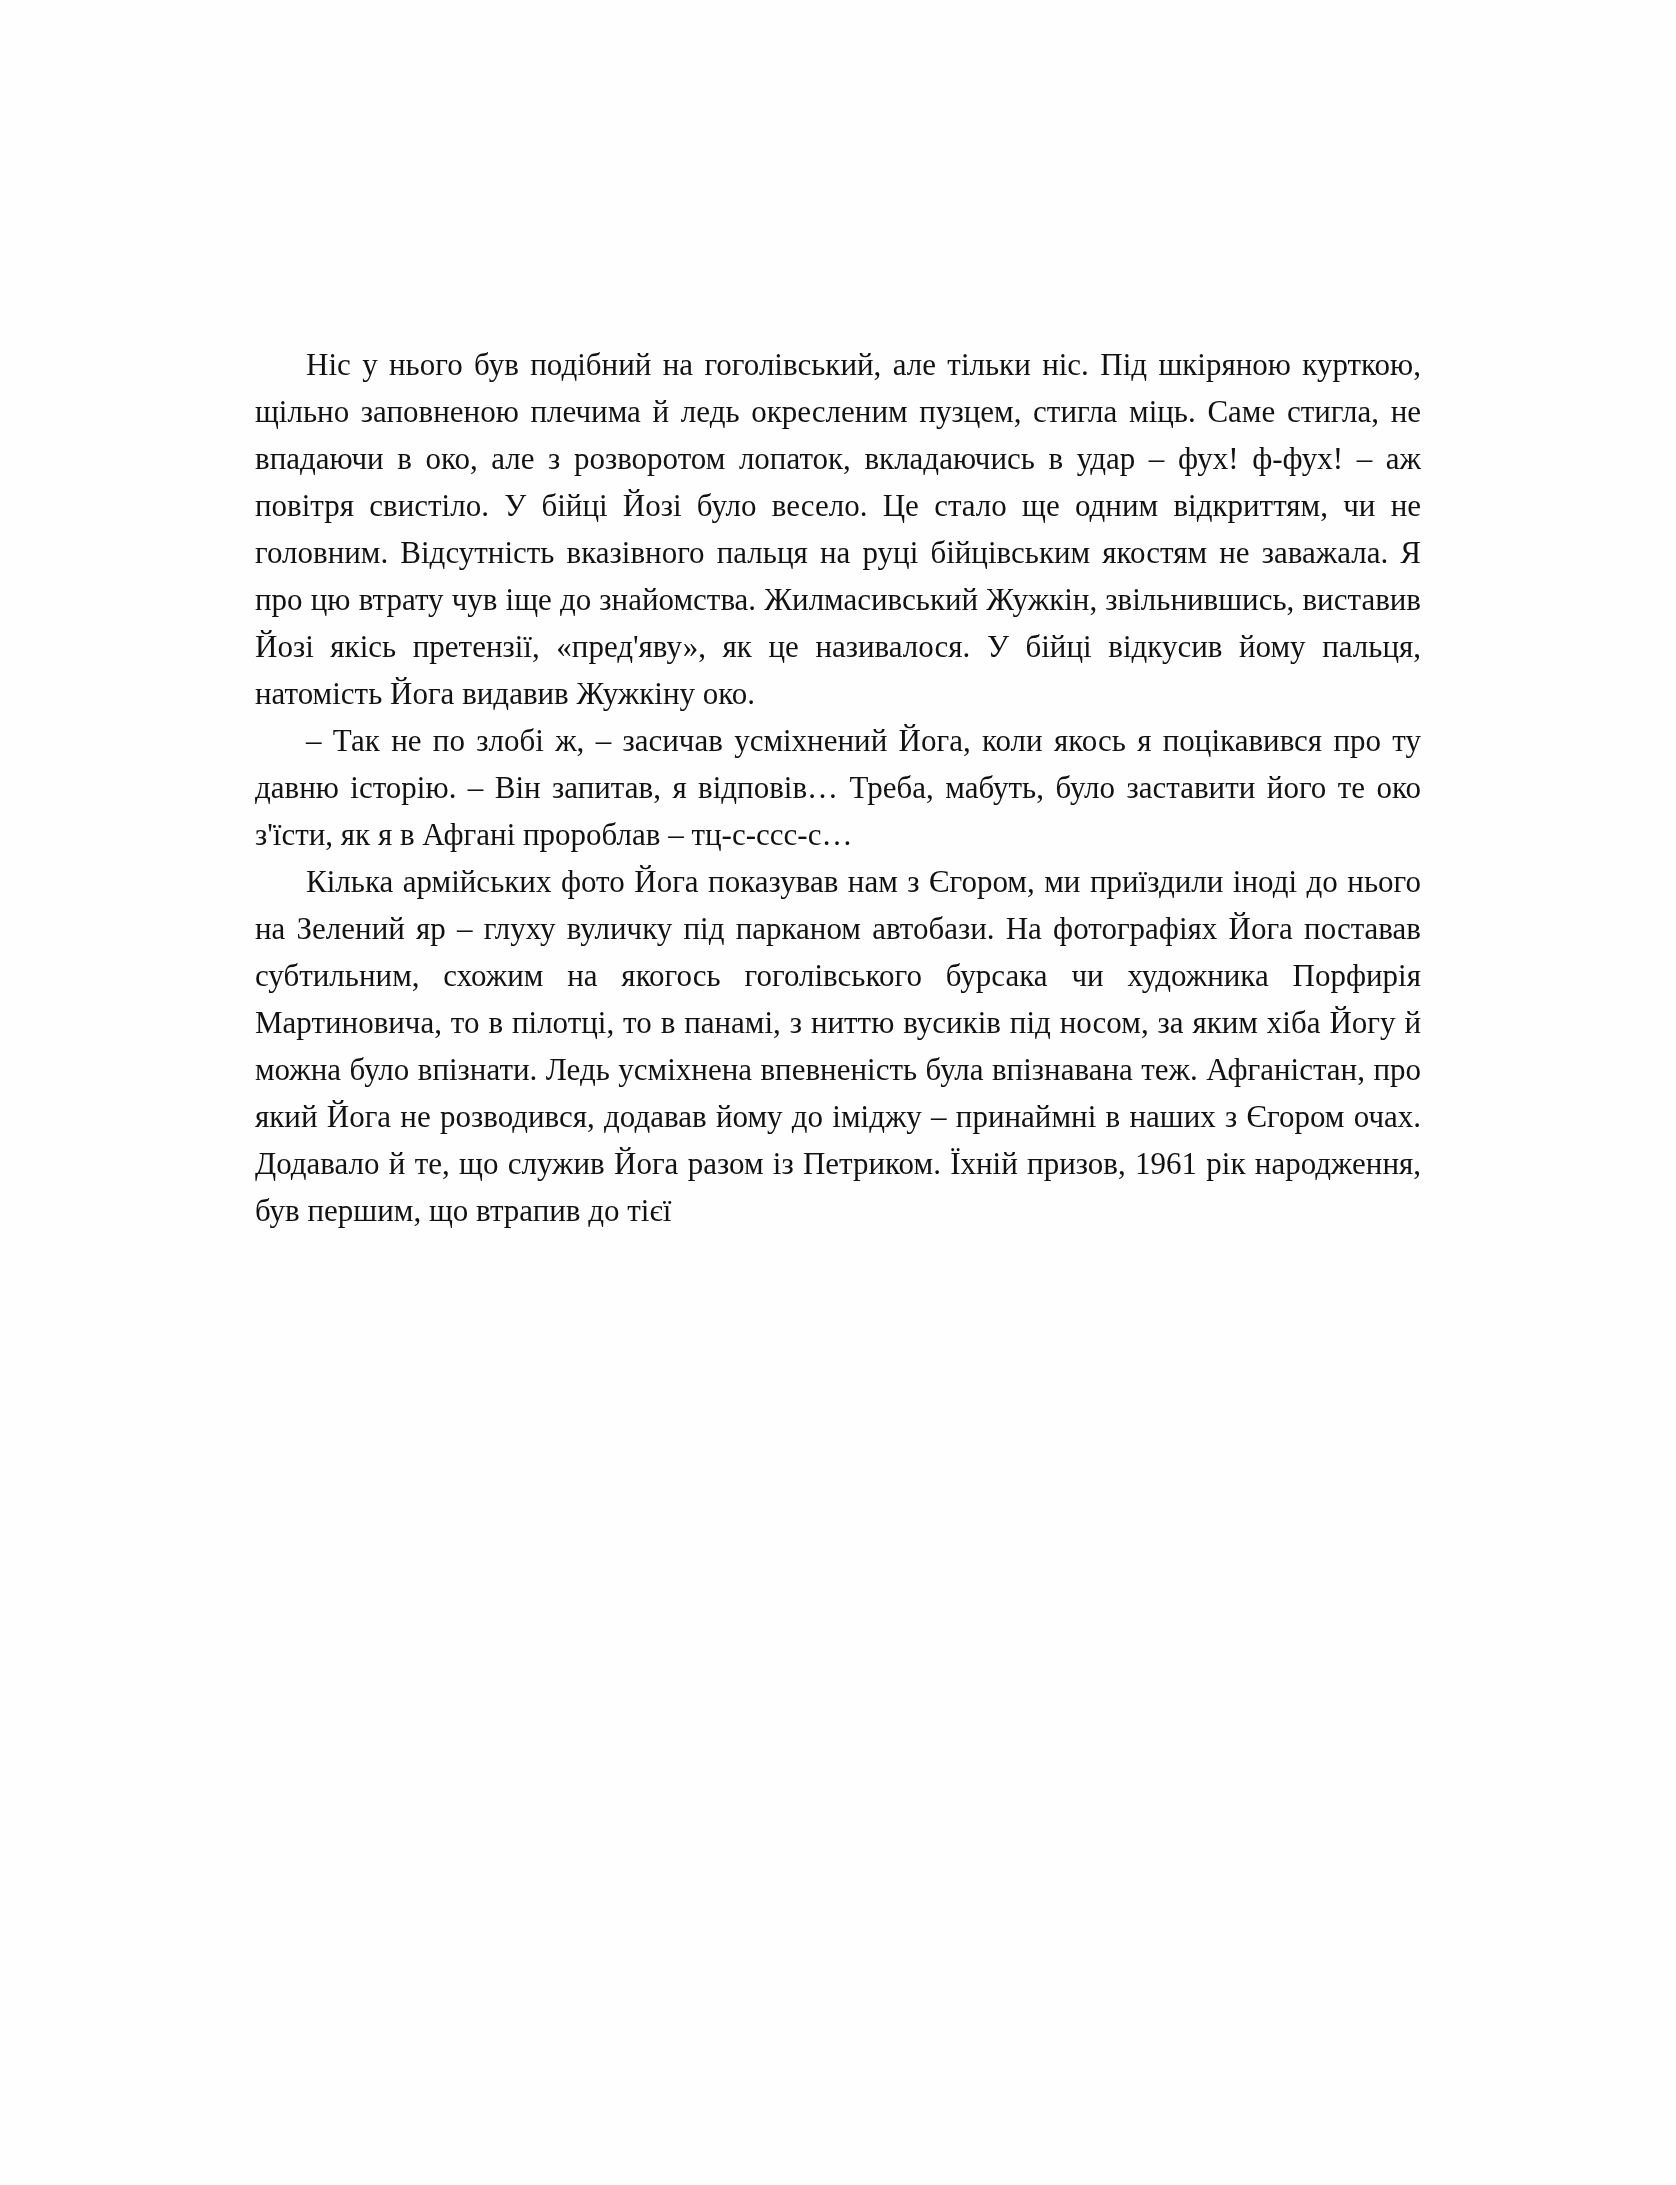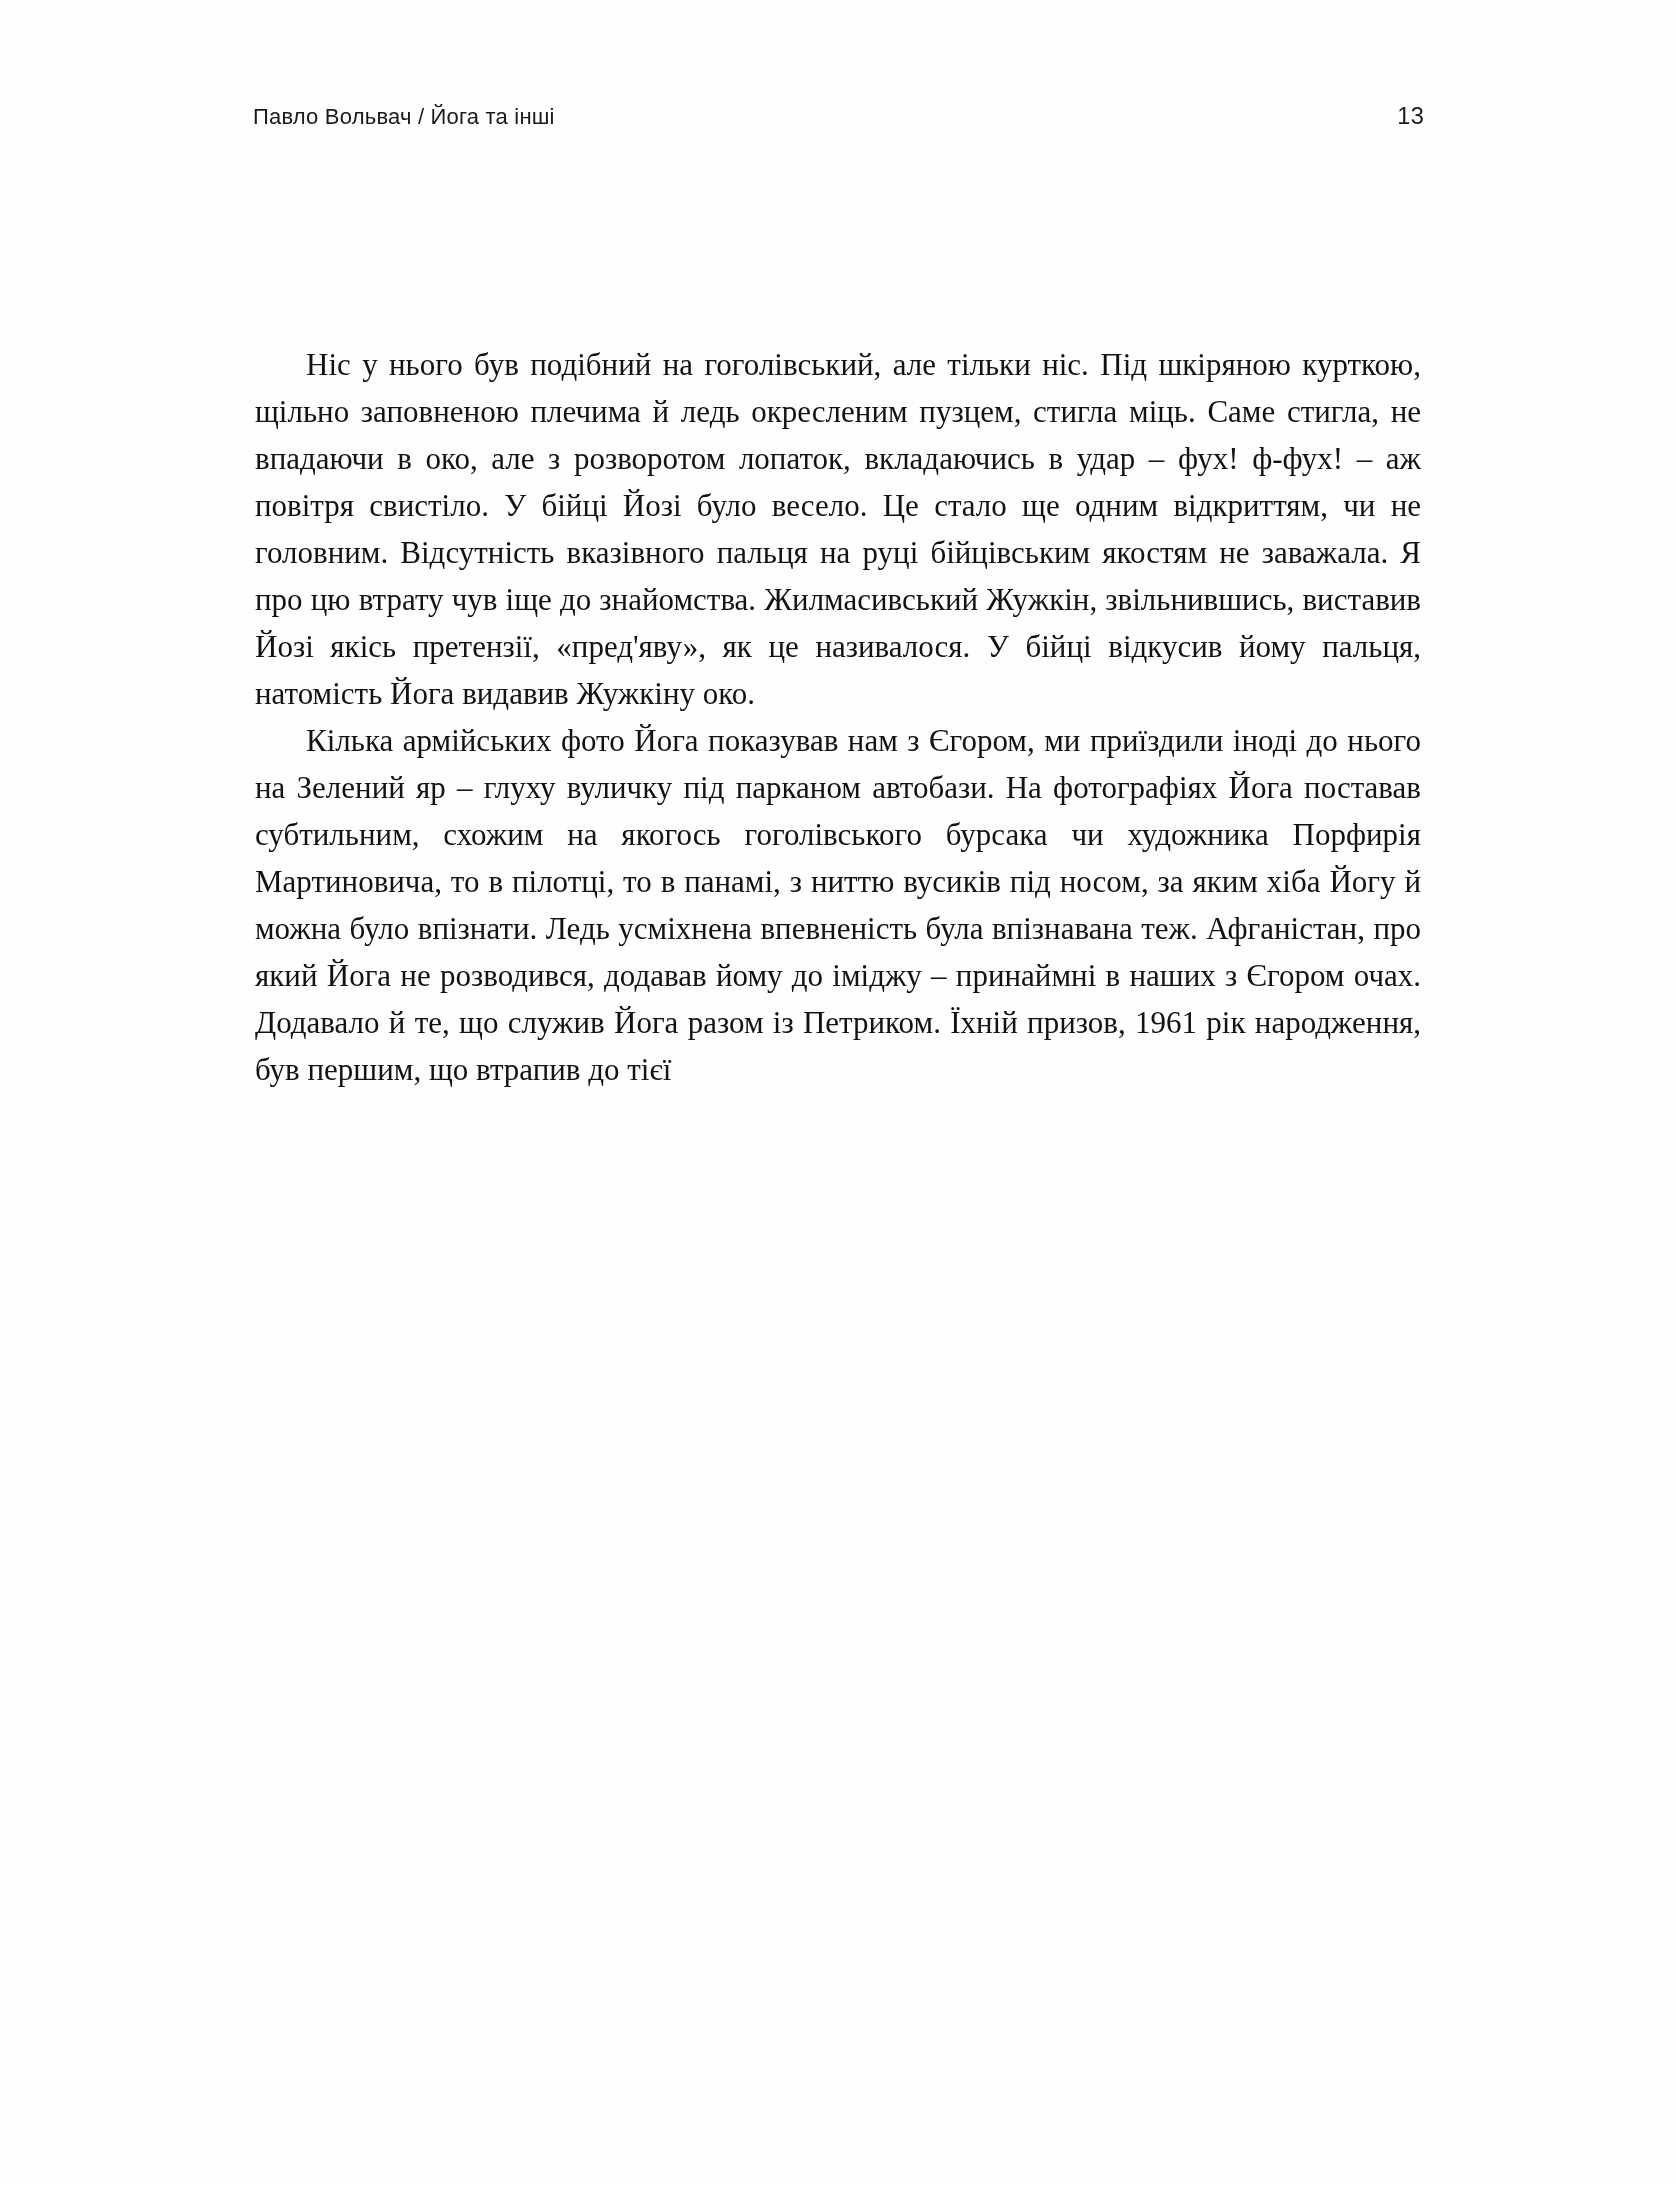--- a/index.html
+++ b/index.html
@@ -51,24 +51,21 @@
   }
   .body-text p.dialogue {
     text-indent: 51px;
   }
 </style>
 </head>
 <body>
 
 <div class="page">
 
-  <div class="running-head">
-    <span>Павло Вольвач / Йога та інші</span>
-    <span class="folio">13</span>
-  </div>
 
   <div class="body-text">
     <p>Ніс у нього був подібний на гоголівський, але тільки ніс. Під шкіряною курткою, щільно заповненою плечима й ледь окресленим пузцем, стигла міць. Саме стигла, не впадаючи в око, але з розворотом лопаток, вкладаючись в удар – фух! ф-фух! – аж повітря свистіло. У бійці Йозі було весело. Це стало ще одним відкриттям, чи не головним. Відсутність вказівного пальця на руці бійцівським якостям не заважала. Я про цю втрату чув іще до знайомства. Жилмасивський Жужкін, звільнившись, виставив Йозі якісь претензії, «пред'яву», як це називалося. У бійці відкусив йому пальця, натомість Йога видавив Жужкіну око.</p>
+    <p class="dialogue">– Так не по злобі ж, – засичав усміхнений Йога, коли якось я поцікавився про ту давню історію. – Він запитав, я відповів… Треба, мабуть, було заставити його те око з'їсти, як я в Афгані пророблав – тц-с-ссс-с…</p>
     <p>Кілька армійських фото Йога показував нам з Єгором, ми приїздили іноді до нього на Зелений яр – глуху вуличку під парканом автобази. На фотографіях Йога поставав субтильним, схожим на якогось гоголівського бурсака чи художника Порфирія Мартиновича, то в пілотці, то в панамі, з ниттю вусиків під носом, за яким хіба Йогу й можна було впізнати. Ледь усміхнена впевненість була впізнавана теж. Афганістан, про який Йога не розводився, додавав йому до іміджу – принаймні в наших з Єгором очах. Додавало й те, що служив Йога разом із Петриком. Їхній призов, 1961 рік народження, був першим, що втрапив до тієї</p>
   </div>
 
 </div>
 
 
 </body></html>

